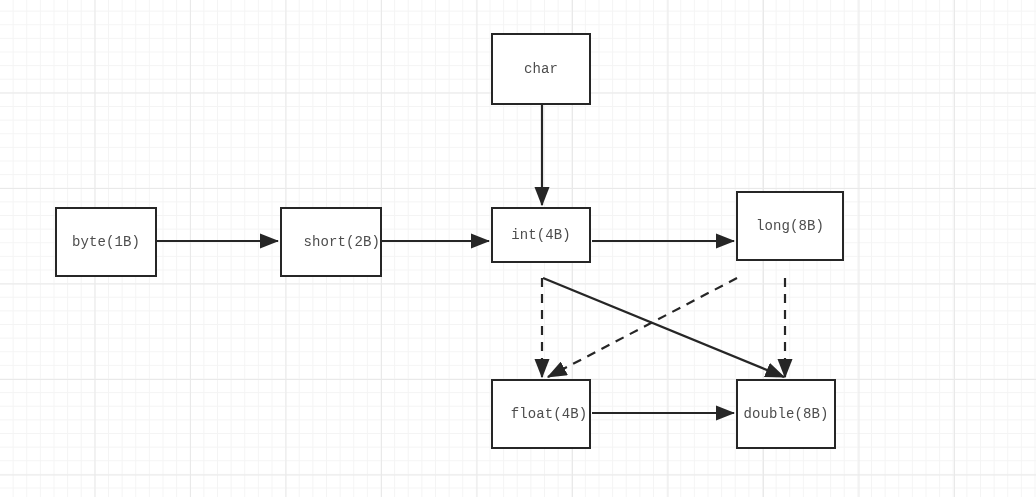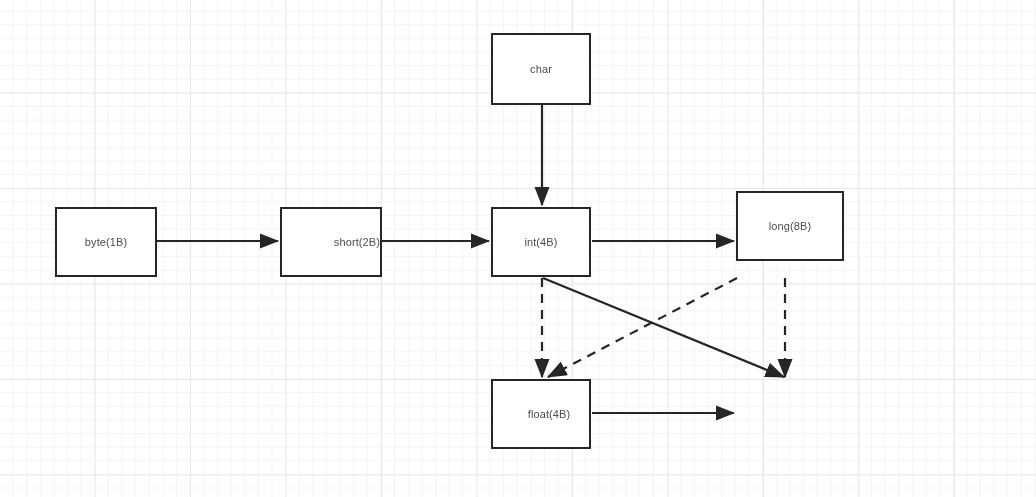--- a/index.html
+++ b/index.html
@@ -43,22 +43,22 @@
     position: absolute;
     box-sizing: border-box;
     background: #ffffff;
     border: 2.4px solid #262626;
     display: flex;
     align-items: center;
     justify-content: center;
     z-index: 2;
   }
   .node-label {
-    font-family: Liberation Sans, sans-serif;
-    font-size: 11px;
+    font-family: Liberation Mono, monospace;
+    font-size: 14px;
     color: #4d4d4d;
     letter-spacing: 0.1px;
     white-space: nowrap;
     line-height: 1;
   }
 </style>
 </head>
 <body>
 
 <div id="canvas" style="width: 1036px; height: 497px;">
@@ -84,23 +84,26 @@
 
   <div class="node" style="left: 491px; top: 33px; width: 100px; height: 72px; border-color: rgb(38, 38, 38); border-width: 2.4px; background: rgb(255, 255, 255);">
     <span class="node-label" style="color: rgb(77, 77, 77);">char</span>
   </div>
   <div class="node" style="left: 55px; top: 207px; width: 102px; height: 70px; border-color: rgb(38, 38, 38); border-width: 2.4px; background: rgb(255, 255, 255); text-align: center;">
     <span class="node-label" style="color: rgb(77, 77, 77);">byte(1B)</span>
   </div>
   <div class="node" style="left: 280px; top: 207px; width: 102px; height: 70px; border-color: rgb(38, 38, 38); border-width: 2.4px; background: rgb(255, 255, 255); justify-content: flex-end;">
     <span class="node-label" style="color: rgb(77, 77, 77);">short(2B)</span>
   </div>
-  <div class="node" style="left: 491px; top: 207px; width: 100px; height: 70px; border-color: rgb(38, 38, 38); border-width: 2.4px; background: rgb(255, 255, 255);">
+  <div class="node" style="left: 491px; top: 207px; width: 100px; height: 56px; border-color: rgb(38, 38, 38); border-width: 2.4px; background: rgb(255, 255, 255);">
     <span class="node-label" style="color: rgb(77, 77, 77);">int(4B)</span>
   </div>
   <div class="node" style="left: 736px; top: 191px; width: 108px; height: 70px; border-color: rgb(38, 38, 38); border-width: 2.4px; background: rgb(255, 255, 255);">
     <span class="node-label" style="color: rgb(77, 77, 77);">long(8B)</span>
   </div>
   <div class="node" style="left: 491px; top: 379px; width: 100px; height: 70px; border-color: rgb(38, 38, 38); border-width: 2.4px; background: rgb(255, 255, 255);">
     <span class="node-label" style="color: rgb(77, 77, 77); padding-left: 16px;">float(4B)</span>
   </div>
+  <div class="node" style="left: 736px; top: 379px; width: 100px; height: 70px; border-color: rgb(38, 38, 38); border-width: 2.4px; background: rgb(255, 255, 255);">
+    <span class="node-label" style="color: rgb(77, 77, 77);">double(8B)</span>
+  </div>
 
 </div>
 
 </body></html>

